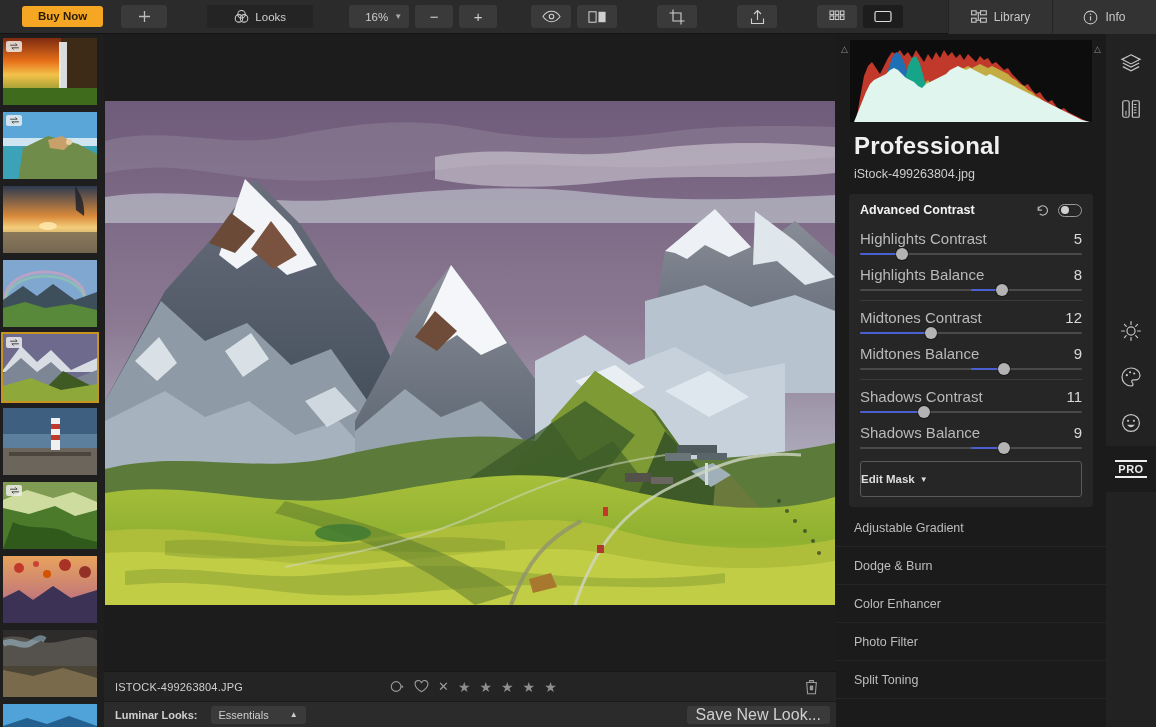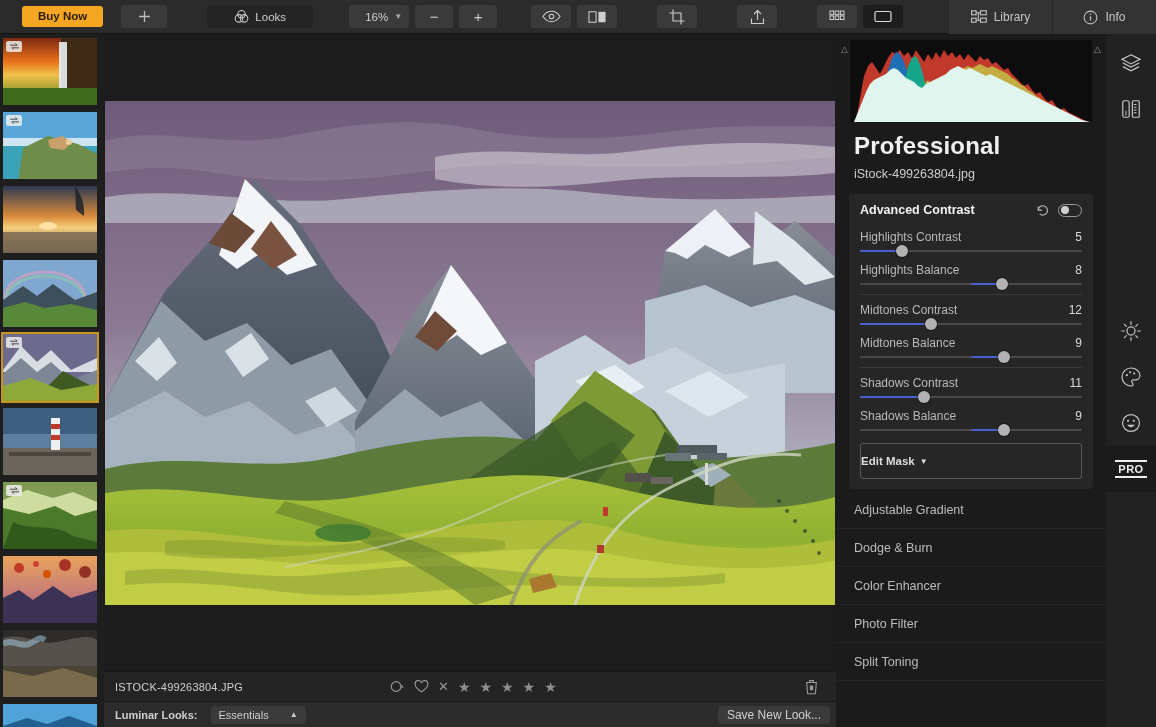--- a/index.html
+++ b/index.html
@@ -112,21 +112,21 @@
     border-top: 1px solid #1a1a1a;
   }
   .looksbar .lbl { margin-left: 11px; font-size: 11px; color: #cfcfcf; font-weight: bold; }
   .cat-btn {
     margin-left: 13px; background: #3a3a3a; border-radius: 3px;
     height: 18px; padding: 0 8px; font-size: 11px; color: #cfcfcf;
     display: flex; align-items: center; gap: 21px; cursor: pointer;
   }
   .save-look {
     position: absolute; right: 6px; background: #3a3a3a; border-radius: 3px;
-    height: 18px; padding: 0 9px; font-size: 12px; color: #cfcfcf;
+    height: 18px; padding: 0 9px; font-size: 16px; color: #cfcfcf;
     display: flex; align-items: center; cursor: pointer;
   }
 
   
   .rpanel {
     position: absolute; left: 836px; top: 34px; width: 270px; height: 693px;
     background: #1b1b1b; overflow: hidden;
   }
   .histo-wrap { position: relative; height: 92px; padding: 6px 14px 0 14px; }
   .histo { width: 242px; height: 82px; }
@@ -154,21 +154,21 @@
     border: 1px solid #9b9b9b; position: relative; cursor: pointer;
   }
   .toggle-pill::after {
     content: ""; position: absolute; left: 2px; top: 1.5px;
     width: 8px; height: 8px; border-radius: 50%; background: #d0d0d0;
   }
 
   .slider-row { padding-top: 5px; }
   .slider-row .sr-top {
     display: flex; justify-content: space-between; align-items: flex-start;
-    font-size: 12px; color: #b9b9b9; margin-bottom: 6px;
+    font-size: 15px; color: #b9b9b9; margin-bottom: 6px;
   }
   .sr-val { color: #d9d9d9; }
   .track {
     position: relative; height: 2px; background: #4a4a4a; border-radius: 1px;
     cursor: pointer; margin-bottom: 6px;
   }
   .fill { position: absolute; left: 0; top: 0; height: 2px; background: #4a5fd0; border-radius: 1px; }
   .knob {
     position: absolute; top: -5px; width: 12px; height: 12px; border-radius: 50%;
     background: #b3b3b3; transform: translateX(-6px); cursor: grab;

